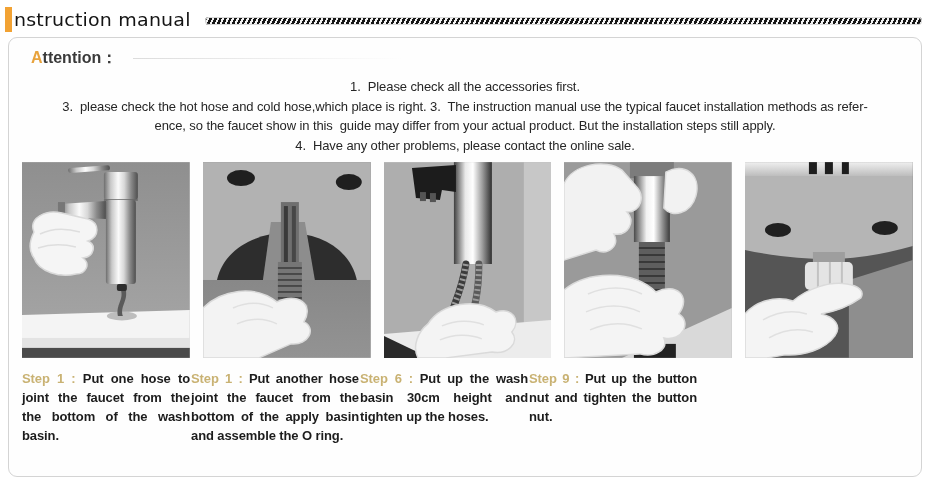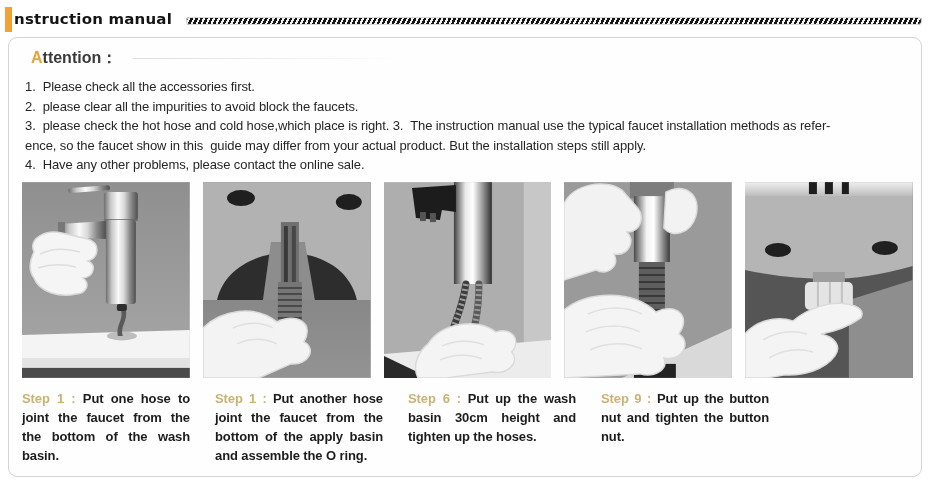--- a/index.html
+++ b/index.html
@@ -2,44 +2,44 @@
 <html><head>
 <meta charset="utf-8">
 <style>
   * { margin:0; padding:0; box-sizing:border-box; }
   html,body { width:930px; height:489px; background:#fff; overflow:hidden;
               font-family:"Liberation Sans", sans-serif; }
 
   
   .header { display:flex; align-items:center; padding:6px 6px 0 5px; height:32px; }
   .title-bar { width:7px; height:25px; background:#F2A233; margin-right:2px; }
-  .title { font-family:"DejaVu Sans", sans-serif; font-size:15px; font-weight:700;
+  .title { font-family:"DejaVu Sans", sans-serif; font-size:19px; font-weight:400;
            color:#141414; letter-spacing:.2px; white-space:pre; transform:scaleY(.96); }
   .header-rule { flex:1; height:8px; margin:4px 2px 0 14px; border-radius:4px;
     background:repeating-linear-gradient(115deg,#161616 0 2.5px,#f2f2f2 2.5px 4.5px);
     box-shadow:0 0 0 1px #d8d8d8 inset; }
 
   
   .box { margin:5px 8px 0 8px; width:914px; height:440px; background:#fefefe;
          border:1.5px solid #d4d4d4; border-radius:9px; padding:8px 8px 4px 8px; }
   .att-head { display:flex; align-items:center; margin:2px 0 8px 14px; }
   .att-title { font-size:16px; font-weight:700; color:#3a3a3a; }
   .att-accent { color:#E8A33D; }
   .att-colon { color:#3a3a3a; }
   .heading-rule { width:270px; height:1px; margin-left:16px;
                   background:linear-gradient(to right,#dcdcdc,rgba(220,220,220,0)); }
-  .att-list { margin-left:8px; color:#262626; font-size:13px; letter-spacing:-0.1px; }
+  .att-list { color:#262626; font-size:13px; letter-spacing:-0.1px;text-align:center; }
   .att-line { white-space:pre; line-height:19.5px; }
 
   
   .photos { display:flex; gap:13px; margin:7px 0 0 5px; }
   .photo { width:168px; height:196px; display:block; }
 
   
-  .captions { display:flex; gap:25px; margin:11px 0 0 5px; }
+  .captions { display:flex; gap:1px; margin:11px 0 0 5px; }
   .caption { width:168px; font-size:13px; line-height:19px; text-align:justify;
              color:#1c1c1c; font-weight:700; letter-spacing:-0.1px; }
   .step-label { color:#C9B273; font-weight:600; white-space:pre; }
 </style>
 </head>
 <body>
 
 <div class="header">
   <div class="title-bar"></div>
   <div class="title">nstruction manual</div>
@@ -48,21 +48,20 @@
 
 <div class="box">
 
   <div class="att-head">
     <div class="att-title"><span class="att-accent">A</span><span>ttention</span><span class="att-colon">：</span></div>
     <div class="heading-rule"></div>
   </div>
 
   <div class="att-list">
     <div class="att-line">1.  Please check all the accessories first.</div>
-    <div class="att-line">2.  please clear all the impurities to avoid block the faucets.</div>
     <div class="att-line">3.  please check the hot hose and cold hose,which place is right. 3.  The instruction manual use the typical faucet installation methods as refer-</div>
     <div class="att-line">ence, so the faucet show in this  guide may differ from your actual product. But the installation steps still apply.</div>
     <div class="att-line">4.  Have any other problems, please contact the online sale.</div>
   </div>
 
   <div class="photos">
 
     <svg class="photo" viewBox="0 0 168 196" xmlns="http://www.w3.org/2000/svg">
       <defs>
         <linearGradient id="bg1" x1="0" y1="0" x2="0" y2="1">

